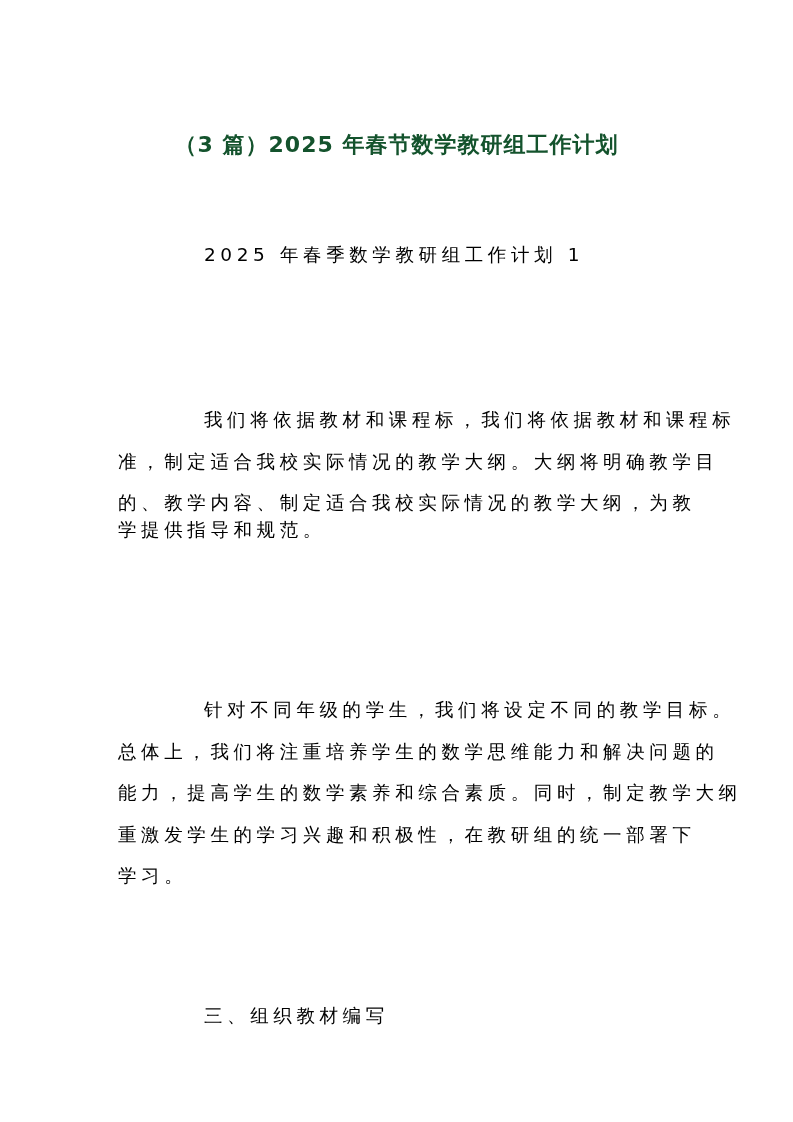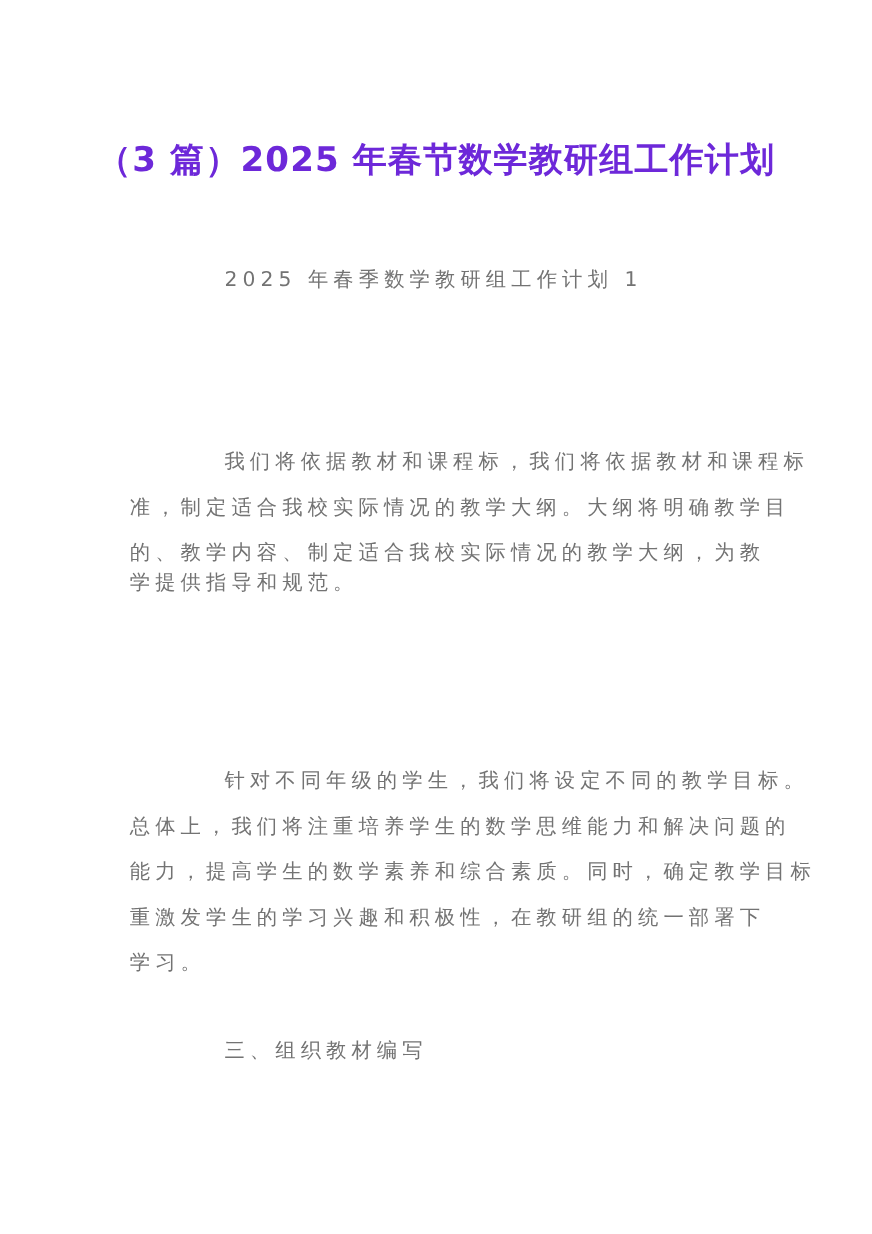--- a/index.html
+++ b/index.html
@@ -1,21 +1,21 @@
 <!DOCTYPE html>
 <html><head>
   <meta charset="utf-8">
   <style>
     html, body { margin: 0; padding: 0; background: #ffffff; }
     body { width: 793px; height: 1122px; position: relative; overflow: hidden;
            font-family: "DejaVu Sans", "Liberation Sans", sans-serif; color: #1a1a1a; }
     .page { position: absolute; left: 0; top: 0; width: 793px; height: 1122px; background: #fff; }
     .title { position: absolute; left: 0; width: 793px; top: 128px; text-align: center;
-             font-size: 31px; font-weight: bold; letter-spacing: 1px; color: #6d28d9; line-height: 34px; }
-    .line { position: absolute; font-size: 18.5px; letter-spacing: 4.6px; white-space: nowrap; line-height: 24px; color: #737373; }
+             font-size: 22px; font-weight: bold; letter-spacing: 1px; color: #14532d; line-height: 34px; }
+    .line { position: absolute; font-size: 18.5px; letter-spacing: 4.6px; white-space: nowrap; line-height: 24px; color: #000000; }
     .subtitle { left: 204px; top: 243px; }
     .heading { left: 204px; }
     .para { left: 118px; width: 570px; }
     .para .pline { position: absolute; left: 0; white-space: nowrap; }
   </style>
 </head>
 <body>
 
 <div class="page">
   <div class="title">（3 篇）2025 年春节数学教研组工作计划</div>
@@ -27,19 +27,19 @@
     <span class="pline" style="top:0; left:86px">我们将依据教材和课程标，我们将依据教材和课程标</span>
     <span class="pline" style="top:42px">准，制定适合我校实际情况的教学大纲。大纲将明确教学目</span>
     <span class="pline" style="top:83px">的、教学内容、制定适合我校实际情况的教学大纲，为教</span>
     <span class="pline" style="top:110px">学提供指导和规范。</span>
   </div>
 
 
   <div class="line para" style="top:698px">
     <span class="pline" style="top:0; left:86px">针对不同年级的学生，我们将设定不同的教学目标。</span>
     <span class="pline" style="top:42px">总体上，我们将注重培养学生的数学思维能力和解决问题的</span>
-    <span class="pline" style="top:83px">能力，提高学生的数学素养和综合素质。同时，确定教学目标</span>
+    <span class="pline" style="top:83px">能力，提高学生的数学素养和综合素质。同时，制定教学大纲</span>
     <span class="pline" style="top:125px">重激发学生的学习兴趣和积极性，在教研组的统一部署下</span>
     <span class="pline" style="top:166px">学习。</span>
   </div>
 
-  <div class="line heading" style="top:944px">三、组织教材编写</div>
+  <div class="line heading" style="top:1004px">三、组织教材编写</div>
 </div>
 
 </body></html>

